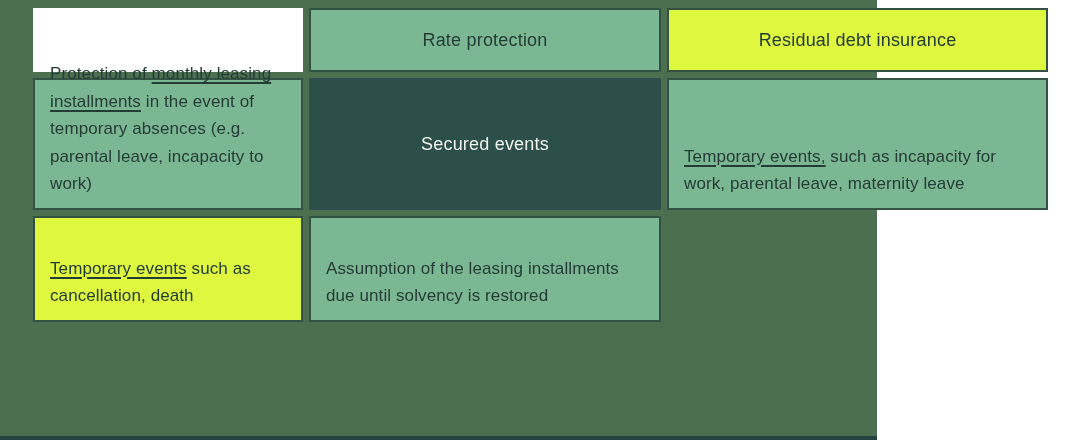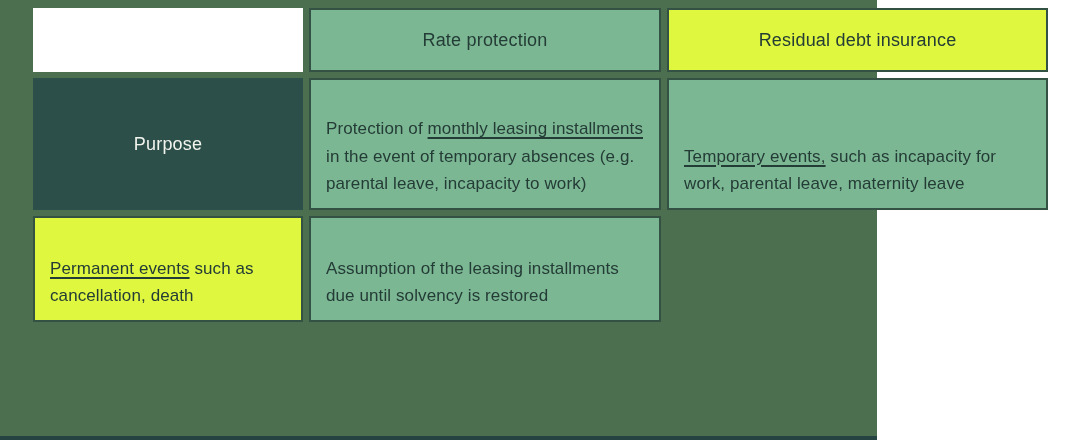--- a/index.html
+++ b/index.html
@@ -76,30 +76,30 @@
 <body>
 
 <div class="stage">
 
   <div class="comparison-table">
 
     <div class="cell cell-white"></div>
     <div class="cell cell-green cell-header">Rate protection</div>
     <div class="cell cell-yellow cell-header">Residual debt insurance</div>
 
-    <div class="cell cell-teal">Purpose</div>
     <div class="cell cell-green cell-body">
       <div><span>Protection of </span><span class="u">monthly leasing installments</span><span> in the event of temporary absences (e.g. parental leave, incapacity to work)</span></div>
     </div>
 
+    <div class="cell cell-teal">Secured events</div>
     <div class="cell cell-green cell-body">
       <div><span class="u">Temporary events,</span><span> such as incapacity for work, parental leave, maternity leave</span></div>
     </div>
     <div class="cell cell-yellow cell-body">
-      <div><span class="u">Permanent events</span><span> such as cancellation, death</span></div>
+      <div><span class="u">Temporary events</span><span> such as cancellation, death</span></div>
     </div>
 
     <div class="cell cell-green cell-body">
       <div><span>Assumption of the leasing installments due until solvency is restored</span></div>
     </div>
 
   </div>
 
   <div class="bottom-strip"></div>
 </div>

